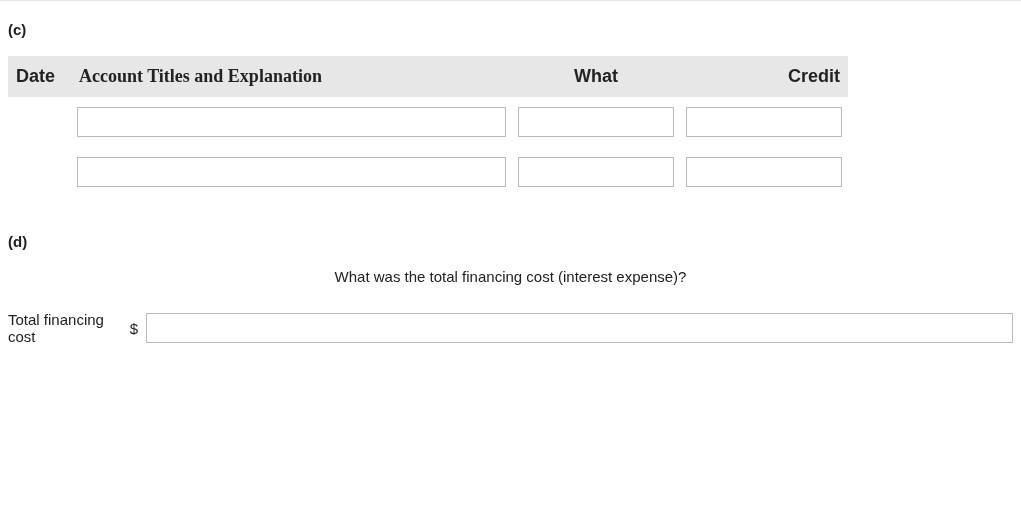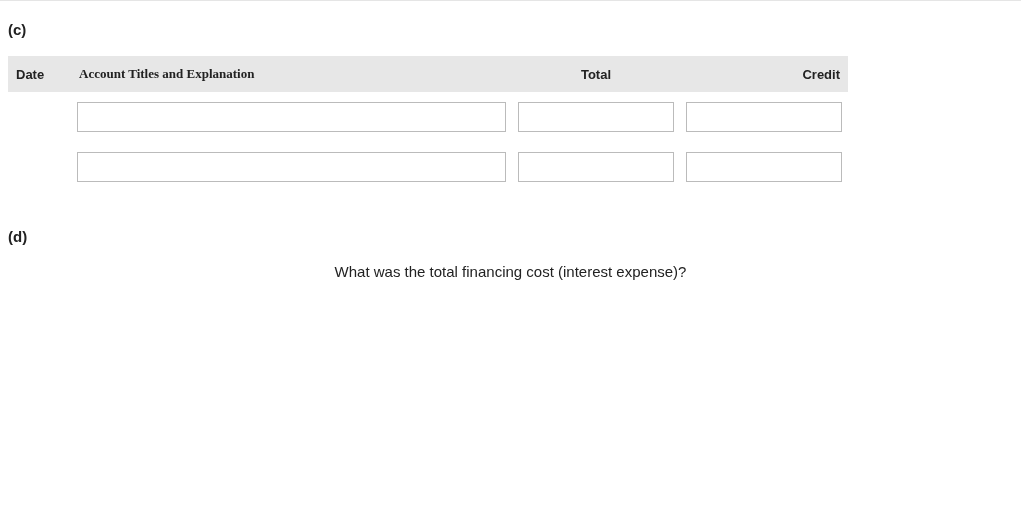--- a/index.html
+++ b/index.html
@@ -32,21 +32,21 @@
   }
   table.journal {
     border-collapse: collapse;
     width: 840px;
   }
   table.journal thead th {
     background: #e7e7e7;
     text-align: left;
     font-weight: bold;
     padding: 10px 8px;
-    font-size: 13px;
+    font-size: 18px;
   }
   table.journal th.col-date { width: 60px; }
   table.journal th.col-acct { width: 420px; font-family: Liberation Serif, serif; }
   table.journal th.col-debit { width: 160px; text-align: center; }
   table.journal th.col-credit { width: 160px; text-align: right; }
   table.journal tbody td {
     padding: 10px 6px;
     vertical-align: middle;
   }
   table.journal tbody td.date-cell {
@@ -78,21 +78,21 @@
 
 <div class="section-border"></div>
 <div class="content">
   <div class="part-label">(c)</div>
 
   <table class="journal">
     <thead>
       <tr>
         <th class="col-date">Date</th>
         <th class="col-acct">Account Titles and Explanation</th>
-        <th class="col-debit">Total</th>
+        <th class="col-debit">What</th>
         <th class="col-credit">Credit</th>
       </tr>
     </thead>
     <tbody>
       <tr>
         <td></td>
         <td><input type="text" class="text-input acct-input" value="" style=""></td>
         <td><input type="text" class="text-input amount-input" value="" style=""></td>
         <td><input type="text" class="text-input amount-input" value="" style=""></td>
       </tr>
@@ -101,14 +101,19 @@
         <td><input type="text" class="text-input acct-input" value="" style=""></td>
         <td><input type="text" class="text-input amount-input" value="" style=""></td>
         <td><input type="text" class="text-input amount-input" value="" style=""></td>
       </tr>
     </tbody>
   </table>
 
   <div class="part-d">
     <div class="part-label">(d)</div>
     <div class="question-line">What was the total financing cost (interest expense)?</div>
+    <div class="total-line">
+      <span>Total financing cost</span>
+      <span class="currency">$</span>
+      <input type="text" class="text-input total-input" value="" style="">
+    </div>
   </div>
 </div>
 
 </body></html>

